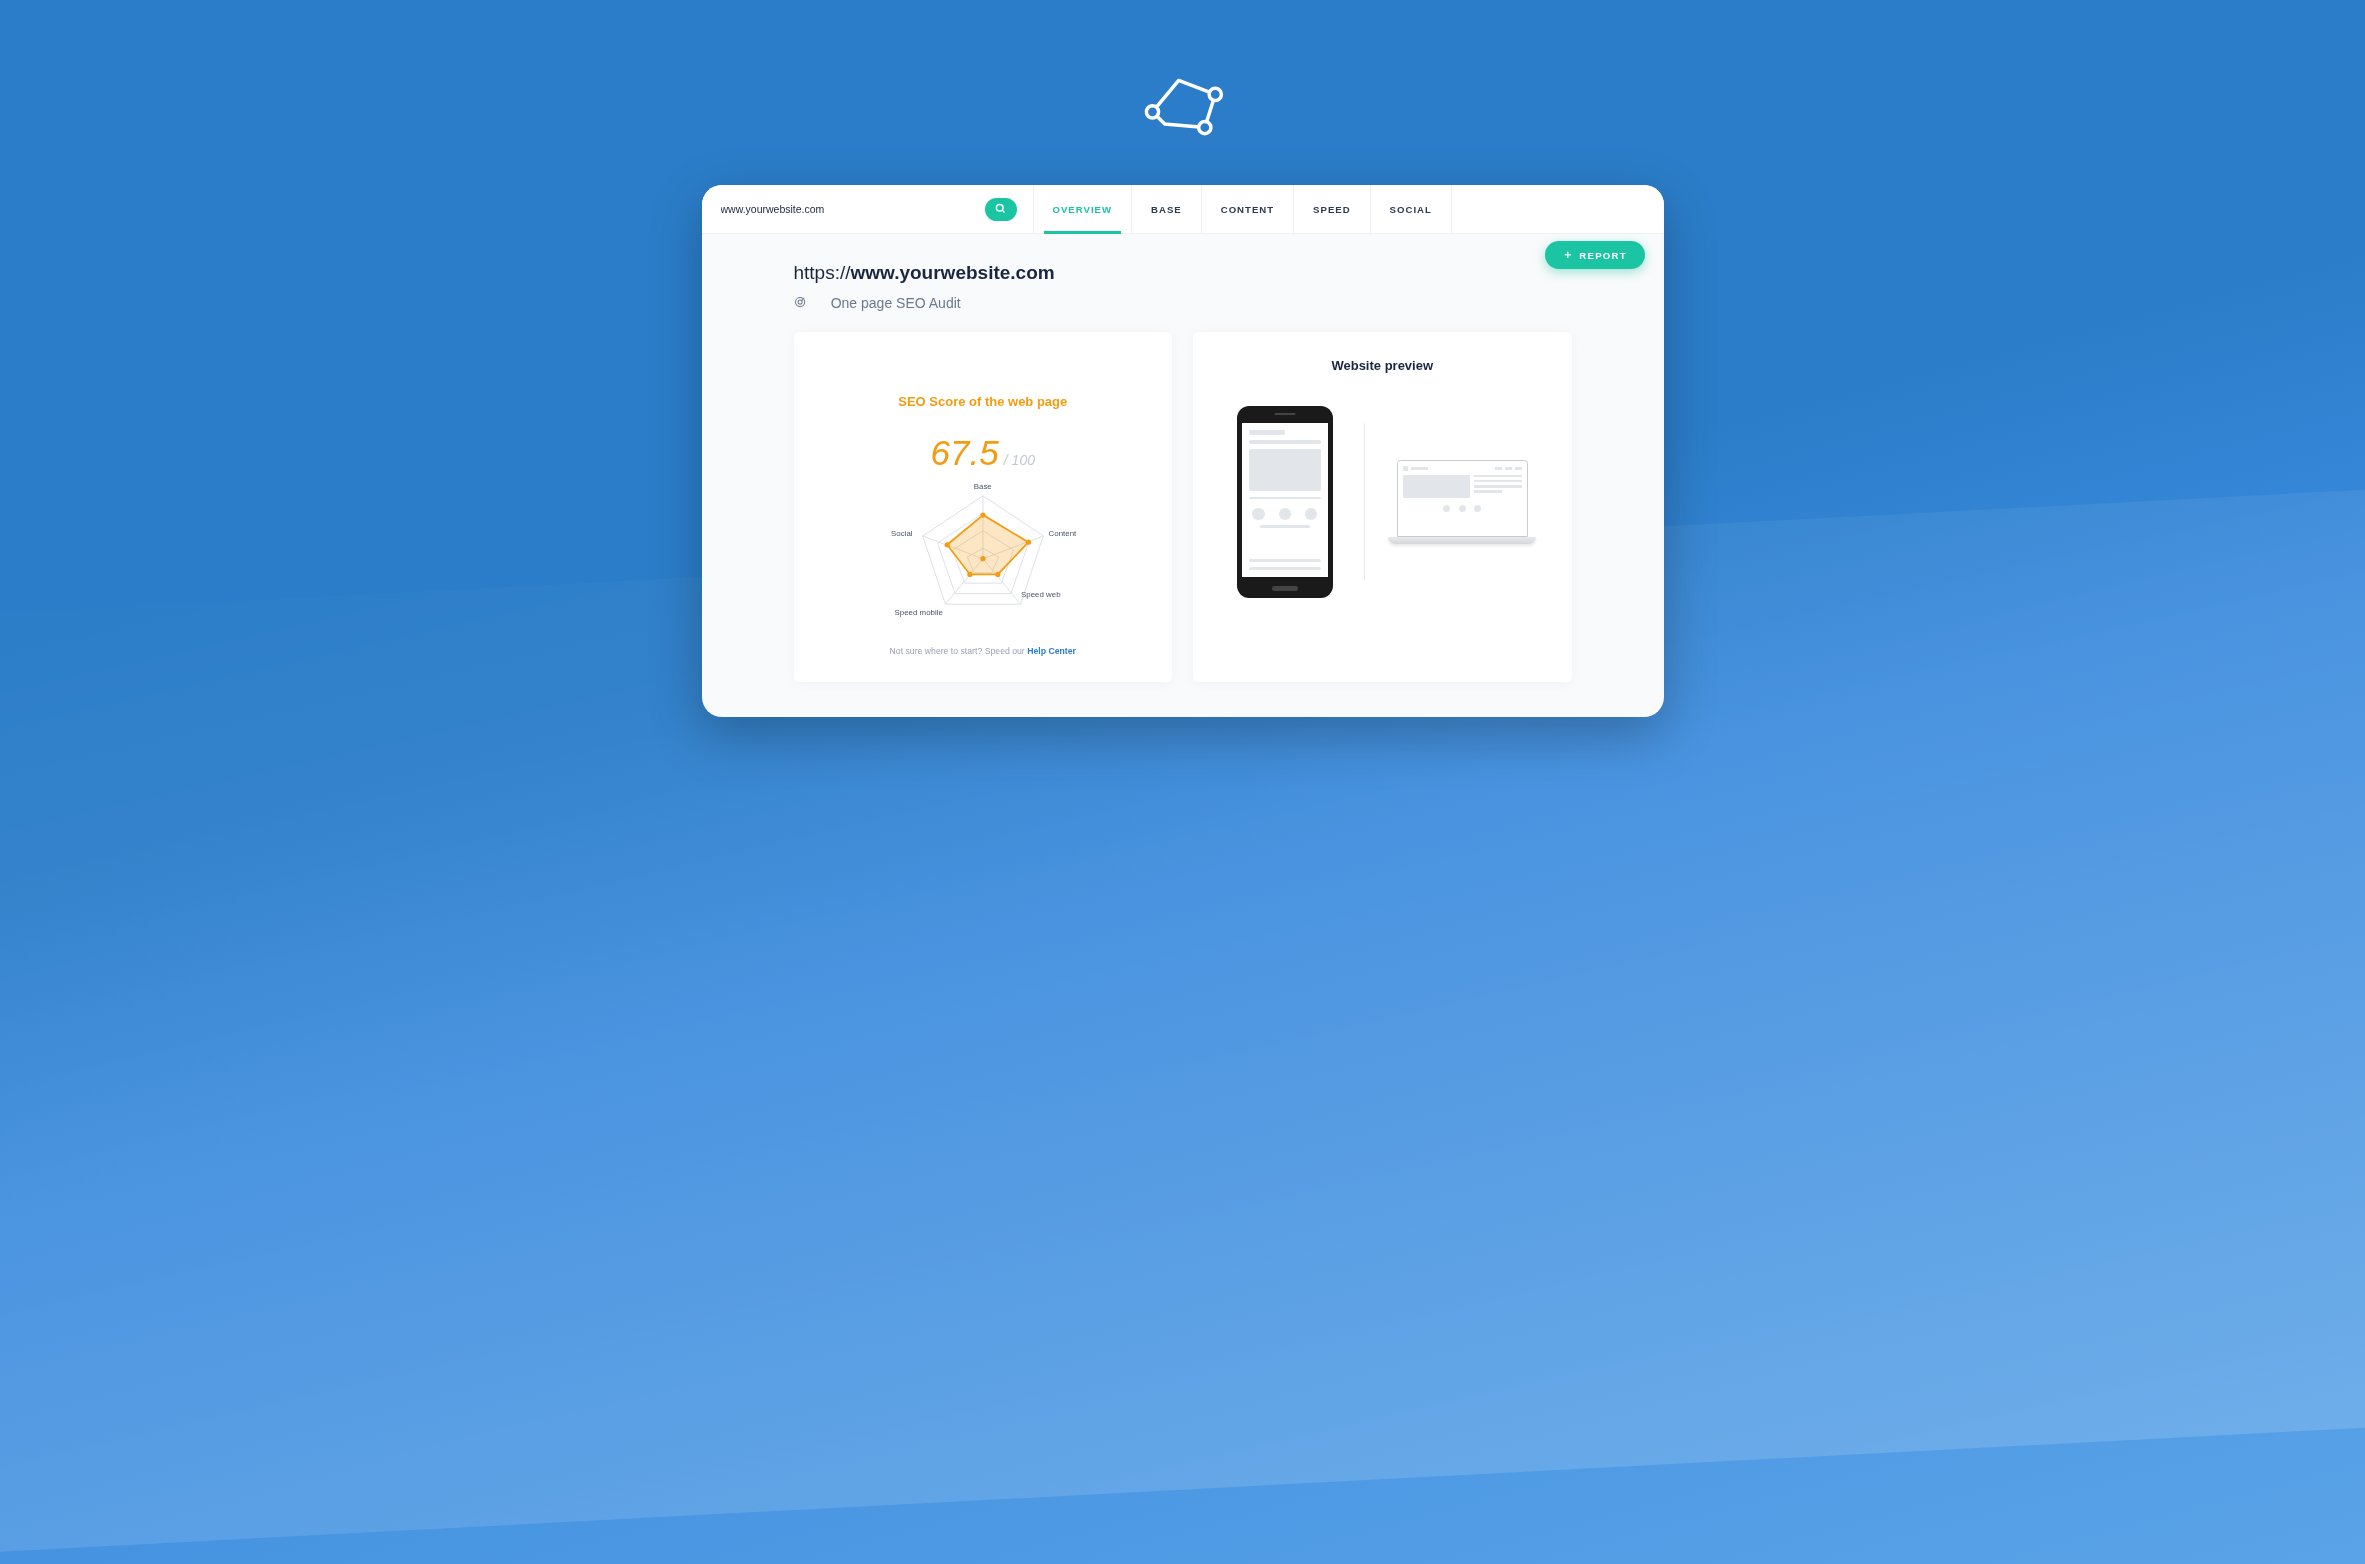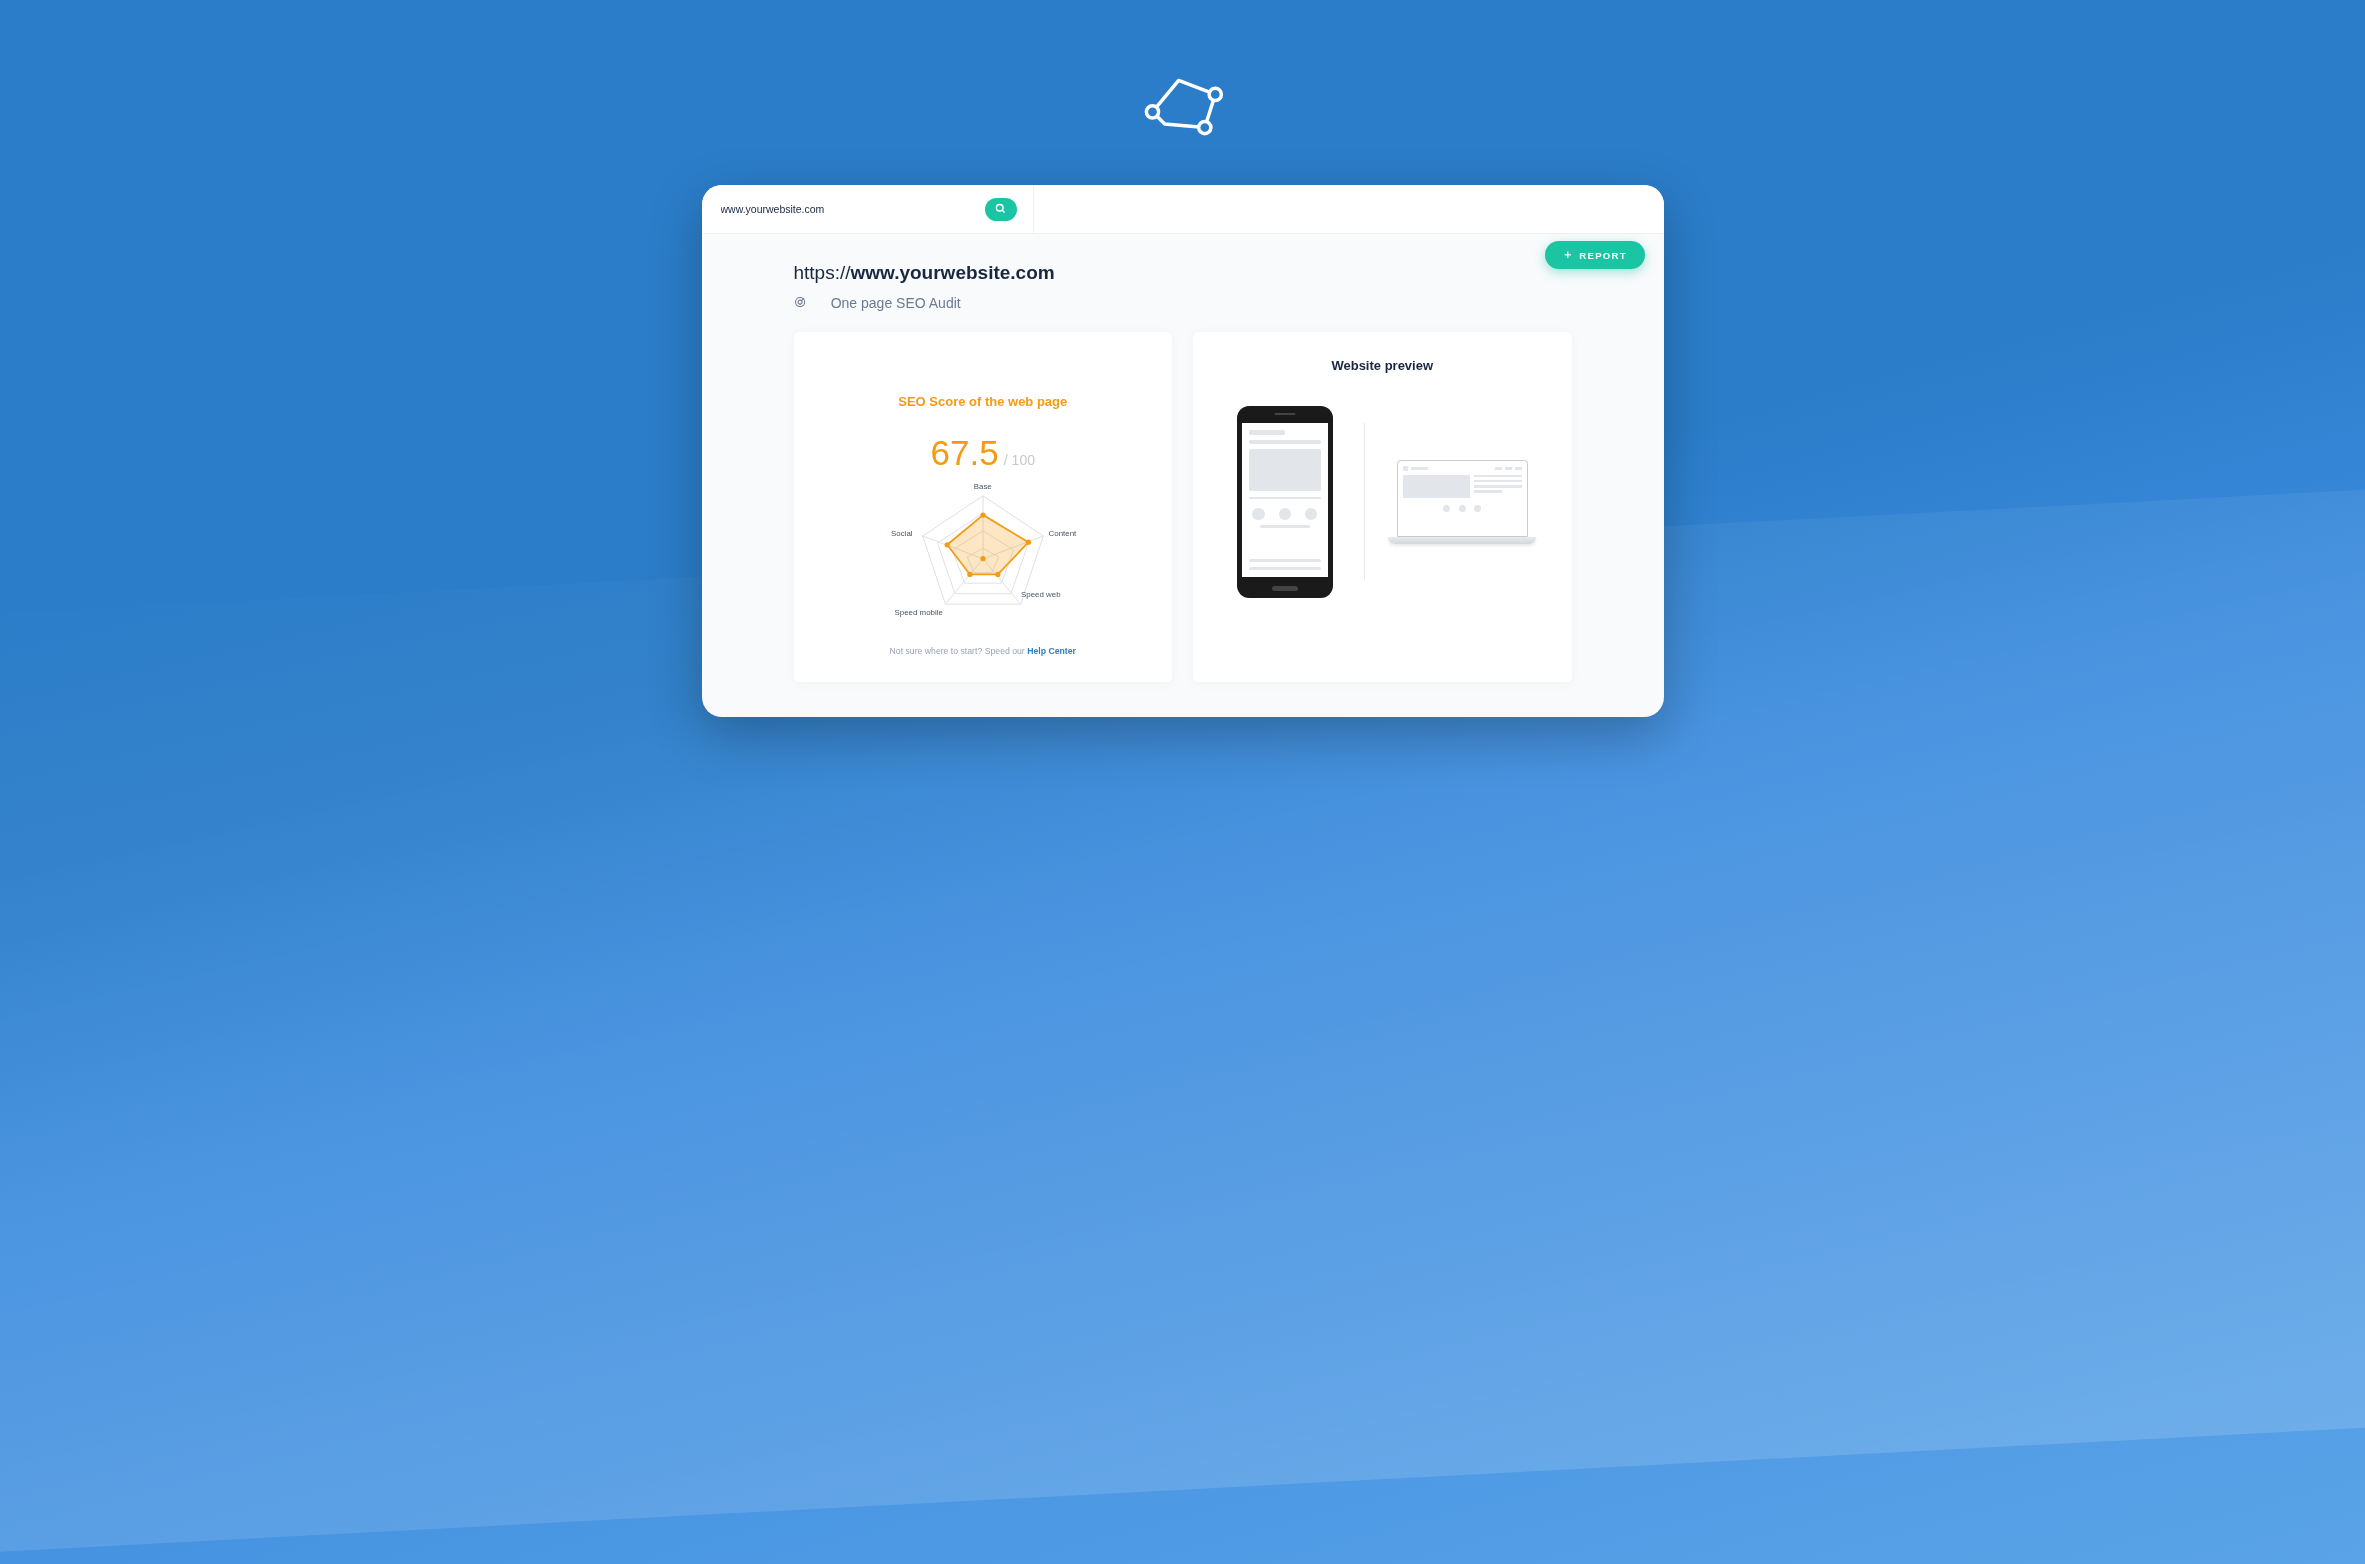--- a/index.html
+++ b/index.html
@@ -162,20 +162,21 @@
   font-weight: 700;
   margin-bottom: 24.5px;
 }
 .card-title.orange { color: #f39c12; margin-top: 36px; }
 .card-title.dark { color: #1a2740; }
 .score-row {
   display: flex;
   align-items: baseline;
   gap: 5.2px;
   margin-bottom: 7px;
+  font-style: italic;
 }
 .score-val {
   font-size: 35px;
   color: #f39c12;
   font-weight: 300;
 }
 .score-max {
   font-size: 14px;
   color: #c4c9d0;
   font-weight: 400;
@@ -286,20 +287,37 @@
   <div class="topbar">
     <div class="search-wrap">
       <input class="search-input" type="text" value="www.yourwebsite.com" style="">
       <button class="search-btn">
         <svg width="11.4" height="11.4" viewBox="0 0 24 24" fill="none" stroke="#fff" stroke-width="3">
           <circle cx="10" cy="10" r="7"></circle>
           <line x1="20" y1="20" x2="15" y2="15"></line>
         </svg>
       </button>
     </div>
+    <nav class="tabs">
+      <div class="tab active">
+        <span>OVERVIEW</span>
+      </div>
+      <div class="tab">
+        <span>BASE</span>
+      </div>
+      <div class="tab">
+        <span>CONTENT</span>
+      </div>
+      <div class="tab">
+        <span>SPEED</span>
+      </div>
+      <div class="tab">
+        <span>SOCIAL</span>
+      </div>
+    </nav>
   </div>
 
   <button class="report-btn">
     <svg width="9.6" height="9.6" viewBox="0 0 24 24" fill="none" stroke="#fff" stroke-width="3">
       <line x1="12" y1="4" x2="12" y2="20"></line>
       <line x1="4" y1="12" x2="20" y2="12"></line>
     </svg>
     <span>REPORT</span>
   </button>
 

